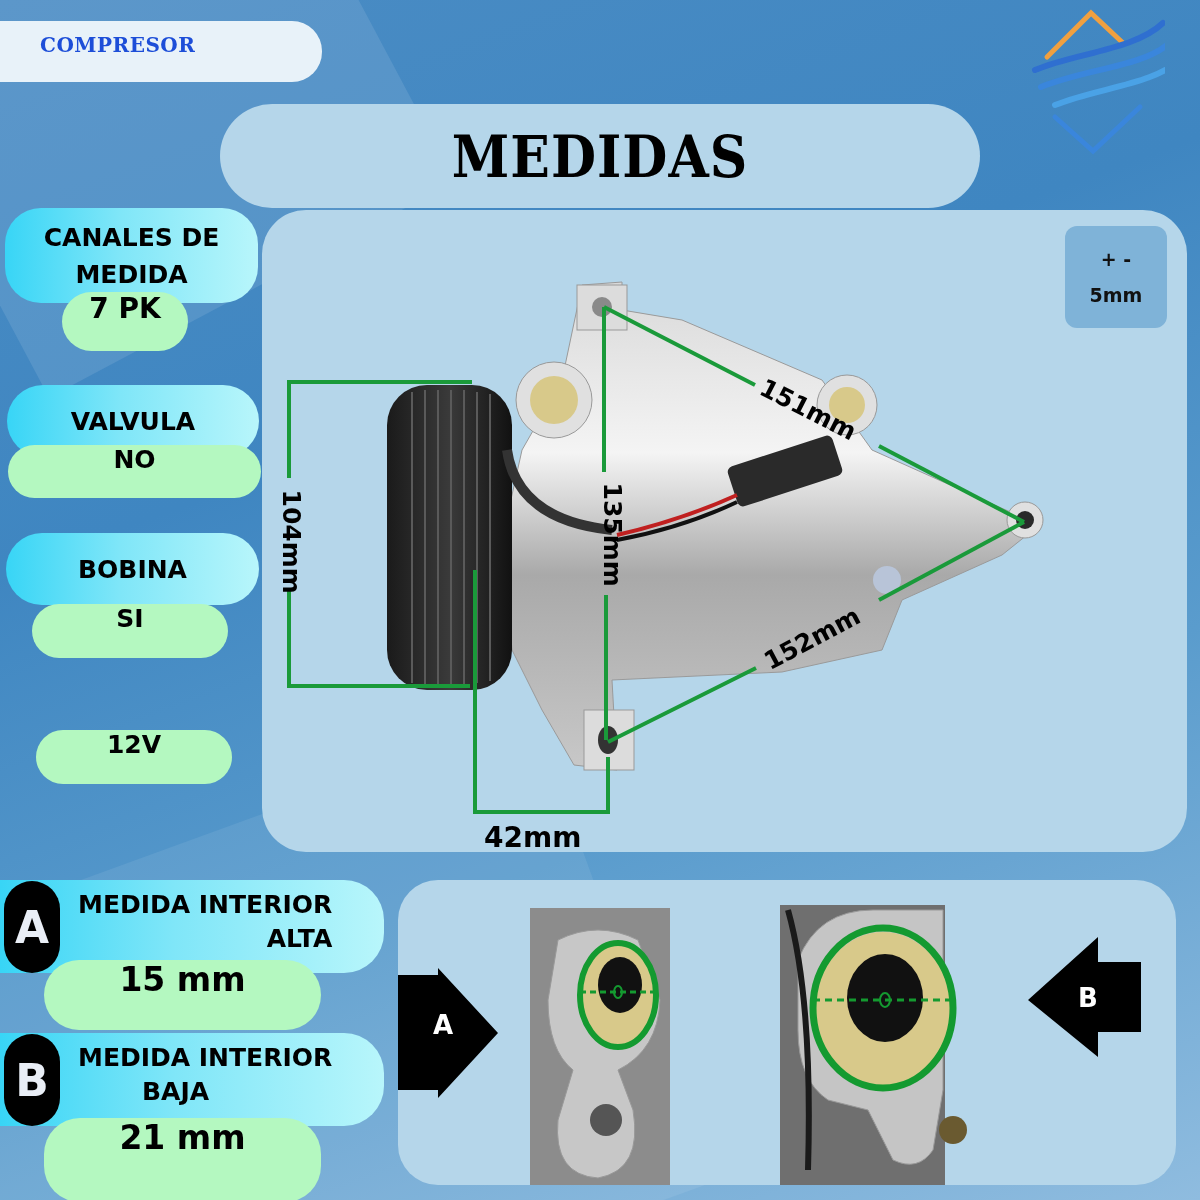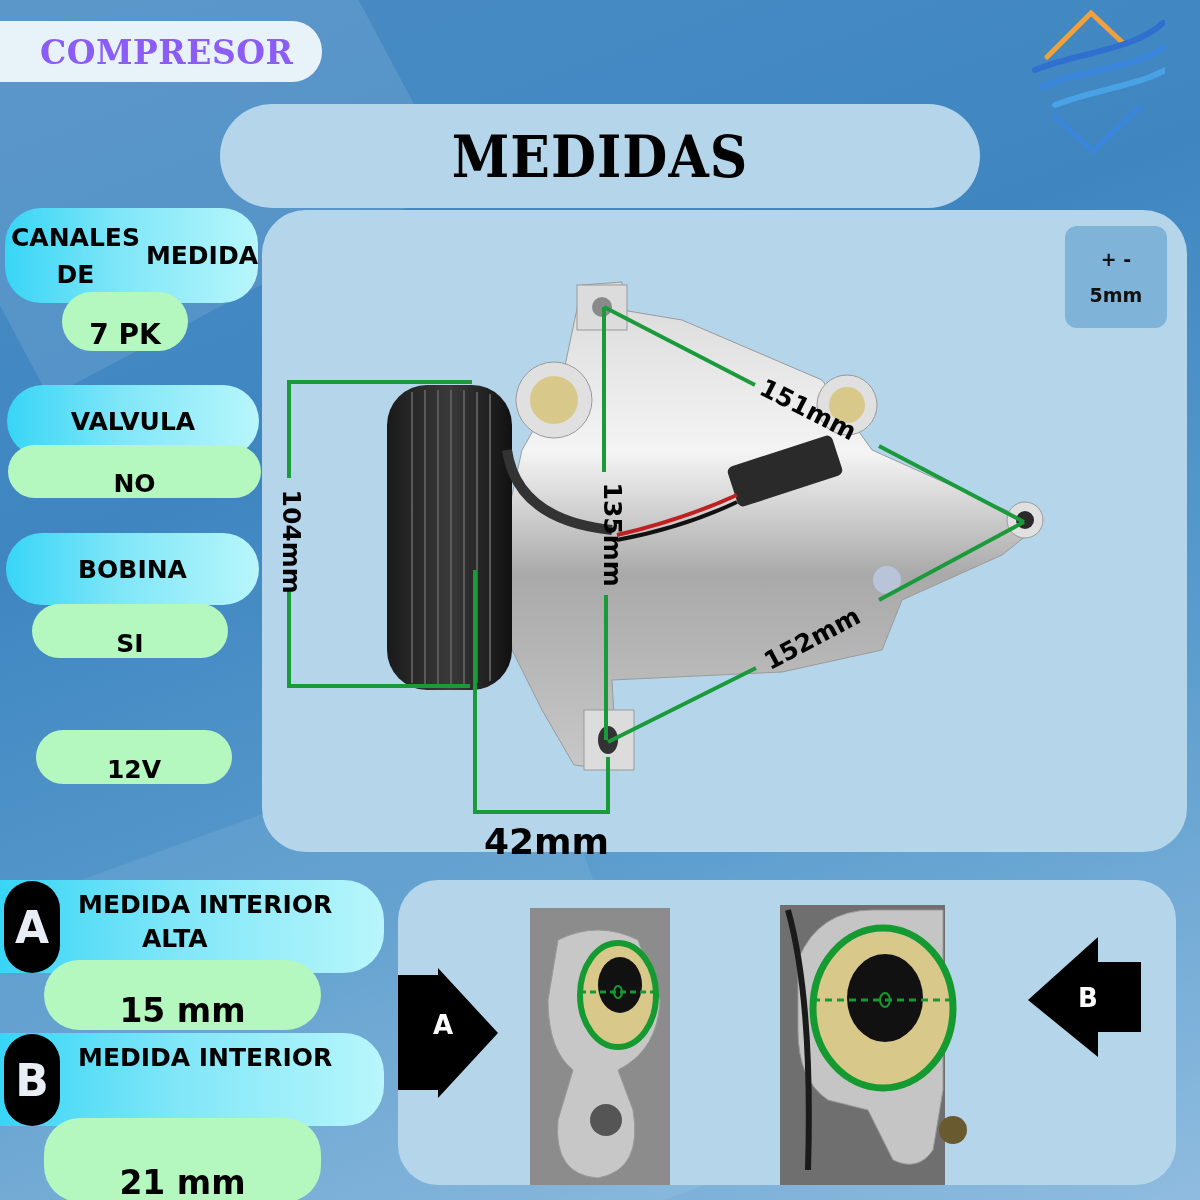--- a/index.html
+++ b/index.html
@@ -8,33 +8,33 @@
     position: relative; width: 1200px; height: 1200px; overflow: hidden;
     background: linear-gradient(160deg, #4a8cc4 0%, #3f86c1 35%, #5a9ccd 65%, #8fbcdf 100%);
   }
   .bg-facet1 { position:absolute; left:-100px; top:-200px; width:460px; height:520px; background: rgba(255,255,255,0.10); transform: rotate(-28deg); }
   .bg-facet2 { position:absolute; left:-60px; top:820px; width:700px; height:500px; background: rgba(255,255,255,0.08); transform: rotate(-20deg); }
 
   .serif { font-family: "DejaVu Serif", "Liberation Serif", serif; font-weight: bold; }
   .heavy { font-family: "DejaVu Sans", "Liberation Sans", sans-serif; font-weight: bold; }
 
   .top-pill { position:absolute; left:-20px; top:21px; width:342px; height:61px; background:#e8f2f9; border-radius: 0 30px 30px 0; }
-  .top-pill span { position:absolute; left:60px; top:12px; font-size:33px; color:#8b5cf6; letter-spacing:0.5px; }
+  .top-pill span { position:absolute; left:60px; top:12px; font-size:20px; color:#1d4ed8; letter-spacing:0.5px; }
 
   .title-pill { position:absolute; left:220px; top:104px; width:760px; height:104px; background:#b5d6ea; border-radius:52px; display:flex; align-items:center; justify-content:center; }
   .title-pill span { font-size:52px; color:#000; letter-spacing:1px; transform: scaleY(1.1); }
 
   .logo { position:absolute; left:1005px; top:5px; width:160px; height:150px; }
 
   .main-panel { position:absolute; left:262px; top:210px; width:925px; height:642px; background:#b5d6ea; border-radius:44px; }
   .tol { position:absolute; left:1065px; top:226px; width:102px; height:102px; background:#7fb3d8; border-radius:12px; display:flex; flex-direction:column; align-items:center; justify-content:center; }
   .tol span { font-size:19px; color:#111; line-height:36px; }
 
   .lbl-pill { position:absolute; height:70px; border-radius:36px; background: linear-gradient(90deg, #38d5f6 0%, #7fe6f8 45%, #b8f6fb 100%); display:flex; align-items:center; justify-content:center; text-align:center; }
-  .val-pill { position:absolute; background:#b4f8c0; border-radius:30px; display:flex; align-items:flex-end; justify-content:center; }
+  .val-pill { position:absolute; background:#b4f8c0; border-radius:30px; display:flex; align-items:flex-start; justify-content:center; }
   .lbl-pill span, .val-pill span { color:#000; font-size:25px; }
 
   .letter-badge { position:absolute; width:56px; height:92px; background:#000; border-radius:28px; display:flex; align-items:center; justify-content:center; }
   .letter-badge span { color:#e9eef6; font-size:44px; }
 
   .bottom-panel { position:absolute; left:398px; top:880px; width:778px; height:305px; background:#b5d6ea; border-radius:40px; }
   .arrow-label { position:absolute; color:#fff; font-size:26px; }
 
   .dim { position:absolute; color:#000; font-size:25px; font-family:"DejaVu Sans", sans-serif; font-weight:bold; white-space:nowrap; }
 </style>
@@ -54,21 +54,21 @@
     <path d="M30,65 C70,48 130,45 158,18" fill="none" stroke="#2f6fd0" stroke-width="6" stroke-linecap="round"></path>
     <path d="M36,82 C80,64 135,62 162,40" fill="none" stroke="#3a86dc" stroke-width="6" stroke-linecap="round"></path>
     <path d="M50,100 C95,82 150,80 178,52" fill="none" stroke="#4aa2e6" stroke-width="6" stroke-linecap="round"></path>
     <polyline points="50,112 88,146 135,102" fill="none" stroke="#3a86dc" stroke-width="5" stroke-linecap="round"></polyline>
   </svg>
 
   <div class="title-pill">
     <span class="serif">MEDIDAS</span>
   </div>
 
-  <div class="lbl-pill" style="left:5px; top:208px; width:253px; height:95px; ">
+  <div class="lbl-pill" style="left:5px; top:208px; width:253px; height:95px; flex-direction:column;">
     <span class="heavy" style="line-height:37px;">CANALES DE</span>
     <span class="heavy" style="line-height:37px;">MEDIDA</span>
   </div>
   <div class="val-pill" style="left:62px; top:292px; width:126px; height:59px;">
     <span class="heavy" style="font-size:28px;">7 PK</span>
   </div>
 
   <div class="lbl-pill" style="left:7px; top:385px; width:252px; height:72px;">
     <span class="heavy">VALVULA</span>
   </div>
@@ -154,38 +154,39 @@
 
       <line x1="762" y1="312" x2="617" y2="390"></line>
       <line x1="494" y1="458" x2="346" y2="532"></line>
     </g>
   </svg>
 
   <div class="dim" style="left:246px; top:520px; transform:rotate(90deg); transform-origin:center; width:90px; text-align:center;">104mm</div>
   <div class="dim" style="left:562px; top:518px; transform:rotate(90deg); width:100px; text-align:center;">135mm</div>
   <div class="dim" style="left:756px; top:395px; transform:rotate(27deg);">151mm</div>
   <div class="dim" style="left:760px; top:624px; transform:rotate(-28deg);">152mm</div>
-  <div class="dim" style="left:484px; top:821px; font-size:36px;">42mm</div>
+  <div class="dim" style="left:484px; top:821px; font-size:28px;">42mm</div>
 
   <div class="lbl-pill" style="left:0px; top:880px; width:384px; height:93px; justify-content:flex-start; border-radius:0 40px 40px 0;">
     <div style="position:absolute; left:78px; top:8px; text-align:left;">
       <div class="heavy" style="font-size:25px; line-height:34px;">MEDIDA INTERIOR</div>
-      <div class="heavy" style="font-size:25px; line-height:34px; padding-left:64px;">ALTA</div>
+      <div class="heavy" style="font-size:25px; line-height:34px; padding-left:64px;text-align:right;">ALTA</div>
     </div>
   </div>
   <div class="letter-badge" style="left:4px; top:881px;">
     <span class="heavy">A</span>
   </div>
   <div class="val-pill" style="left:44px; top:960px; width:277px; height:70px; border-radius:36px;">
     <span class="heavy" style="font-size:33px;">15 mm</span>
   </div>
 
   <div class="lbl-pill" style="left:0px; top:1033px; width:384px; height:93px; justify-content:flex-start; border-radius:0 40px 40px 0;">
     <div style="position:absolute; left:78px; top:8px; text-align:left;">
       <div class="heavy" style="font-size:25px; line-height:34px;">MEDIDA INTERIOR</div>
+      <div class="heavy" style="font-size:25px; line-height:34px; padding-left:64px;">BAJA</div>
     </div>
   </div>
   <div class="letter-badge" style="left:4px; top:1034px;">
     <span class="heavy">B</span>
   </div>
   <div class="val-pill" style="left:44px; top:1118px; width:277px; height:84px; border-radius:36px;">
     <span class="heavy" style="font-size:33px;">21 mm</span>
   </div>
 
   <div class="bottom-panel"></div>

